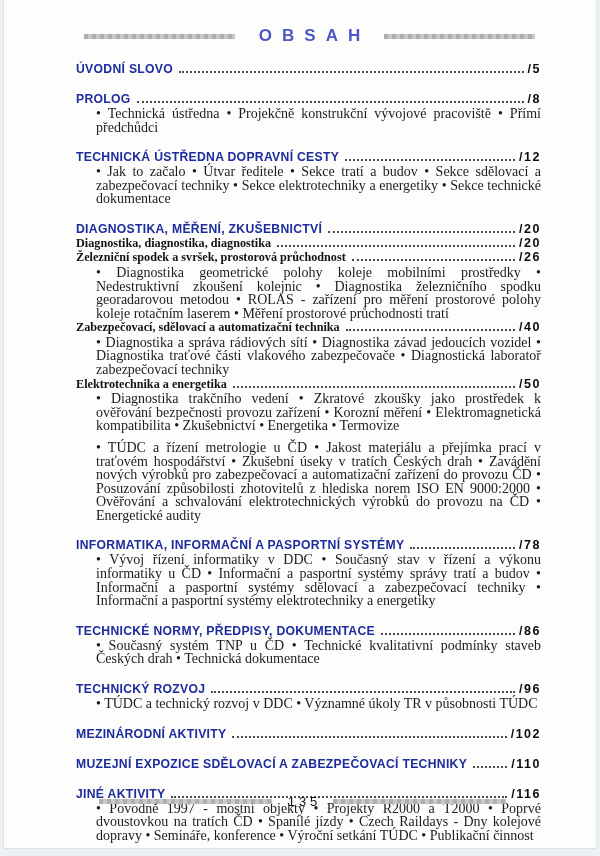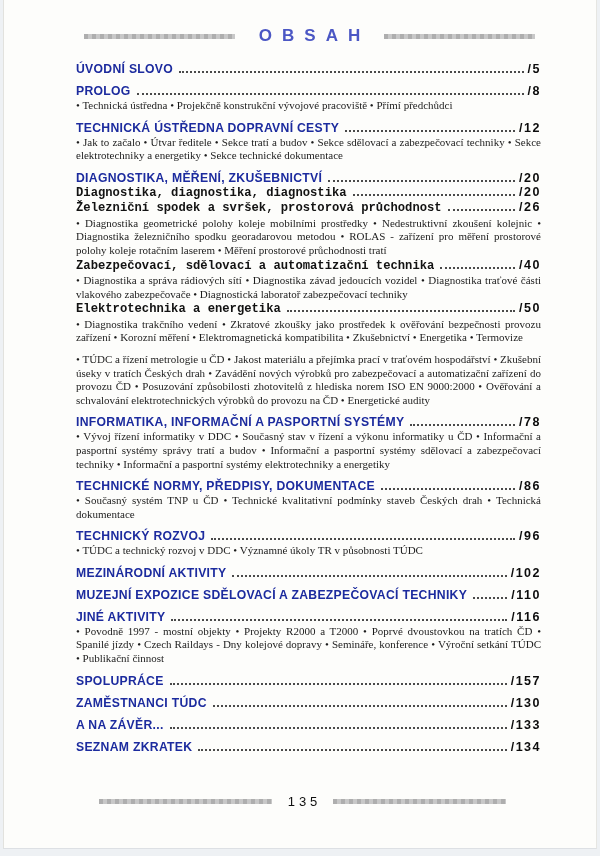--- a/index.html
+++ b/index.html
@@ -17,35 +17,35 @@
     height:5px; flex:1;
     background:repeating-linear-gradient(90deg,#aeaeae 0 4px,#c8c8c8 4px 8px);
   }
   .obsah-title {
     font-family:"Liberation Sans", sans-serif; font-weight:bold;
     font-size:17px; letter-spacing:10px; text-indent:10px;
     color:#4b57c4; white-space:nowrap;
   }
   
   .section { margin-bottom:8px; }
-  .row { display:flex; align-items:baseline; line-height:14px; }
+  .row { display:flex; align-items:baseline; line-height:14px;margin-top:16px; }
   .leader { flex:1; min-width:10px; border-bottom:2px dotted #4a4a4a; margin:0 4px 2px 6px; }
   .pg {
     font-family:"Liberation Sans", sans-serif; font-weight:bold;
     font-size:12.5px; letter-spacing:1.5px; color:#0c0c0c; white-space:nowrap;
   }
   .h-title {
     font-family:"Liberation Sans", sans-serif; font-weight:bold;
     font-size:12.2px; letter-spacing:0.3px; color:#1c2b9e;
   }
-  .sub-title { font-weight:bold; font-size:12.2px; color:#121212;font-family:Liberation Mono, monospace; }
+  .sub-title { font-weight:bold; font-size:12.2px; color:#121212; }
   .sub-row { line-height:13.5px; margin-top:1px; }
   .topics {
-    font-size:11px; line-height:13.6px; text-align:justify;
-    color:#1c1c1c; margin-top:1px;
+    font-size:14px; line-height:13.6px; text-align:justify;
+    color:#1c1c1c; margin-top:1px;margin-left:20px;
   }
   
   .pagefoot {
     position:absolute; left:95px; right:90px; top:794px;
     display:flex; align-items:center; gap:12px;
   }
   .pagefoot .num {
     font-family:"Liberation Sans", sans-serif; font-weight:normal;
     font-size:13px; letter-spacing:4px; text-indent:4px; color:#101010; white-space:nowrap;
   }

